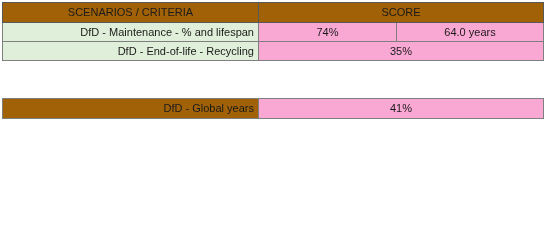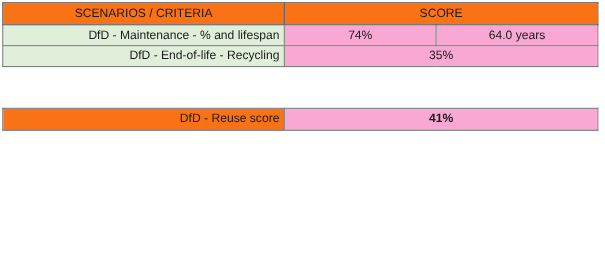--- a/index.html
+++ b/index.html
@@ -32,28 +32,28 @@
     border: 1px solid #7f7f7f;
     font-size: 11px;
     line-height: 1;
     padding: 0 4px;
     height: 18px;
     white-space: nowrap;
     overflow: hidden;
   }
 
   
-  .c-head   { background: #f97316; }
+  .c-head   { background: #a16207; }
   .c-light  { background: #E0EFD9; }
   .c-orange { background: #f9a8d4; }
 
   
   .a-center { text-align: center; }
   .a-left   { text-align: right; }
-  .bold     { font-weight: bold; }
+  .bold     { font-weight: normal; }
 
   
   #main-table {
     position: absolute;
     left: 2px;
     top: 2px;
     width: 541px;
   }
   #main-table .col-label  { width: 256px; }
   #main-table .col-scoreA { width: 138px; }
@@ -111,19 +111,19 @@
     </tbody>
   </table>
 
   <table id="global-table" class="tbl">
     <colgroup>
       <col class="col-label">
       <col class="col-score">
     </colgroup>
     <tbody>
       <tr>
-        <td class="c-head a-left">DfD - Reuse score</td>
+        <td class="c-head a-left">DfD - Global years</td>
         <td class="c-orange a-center bold">41%</td>
       </tr>
     </tbody>
   </table>
 
 </div>
 
 </body></html>

